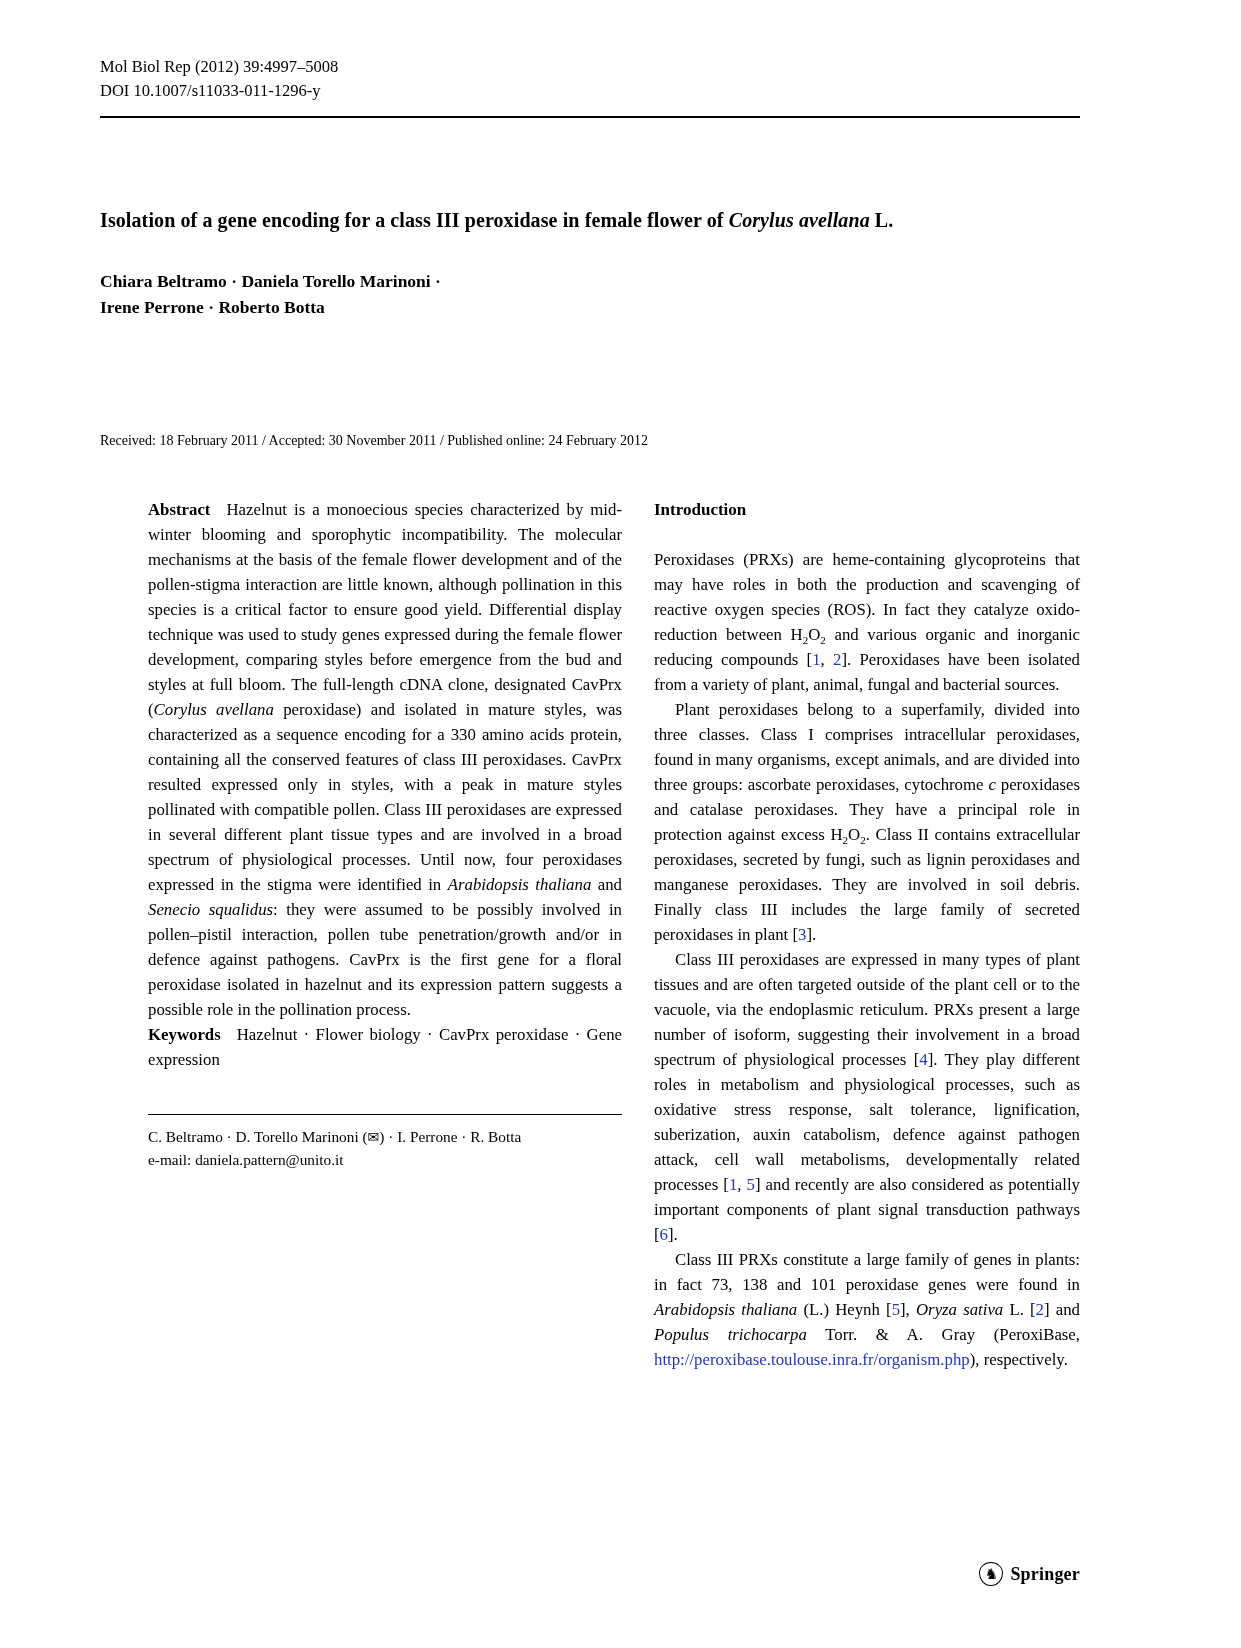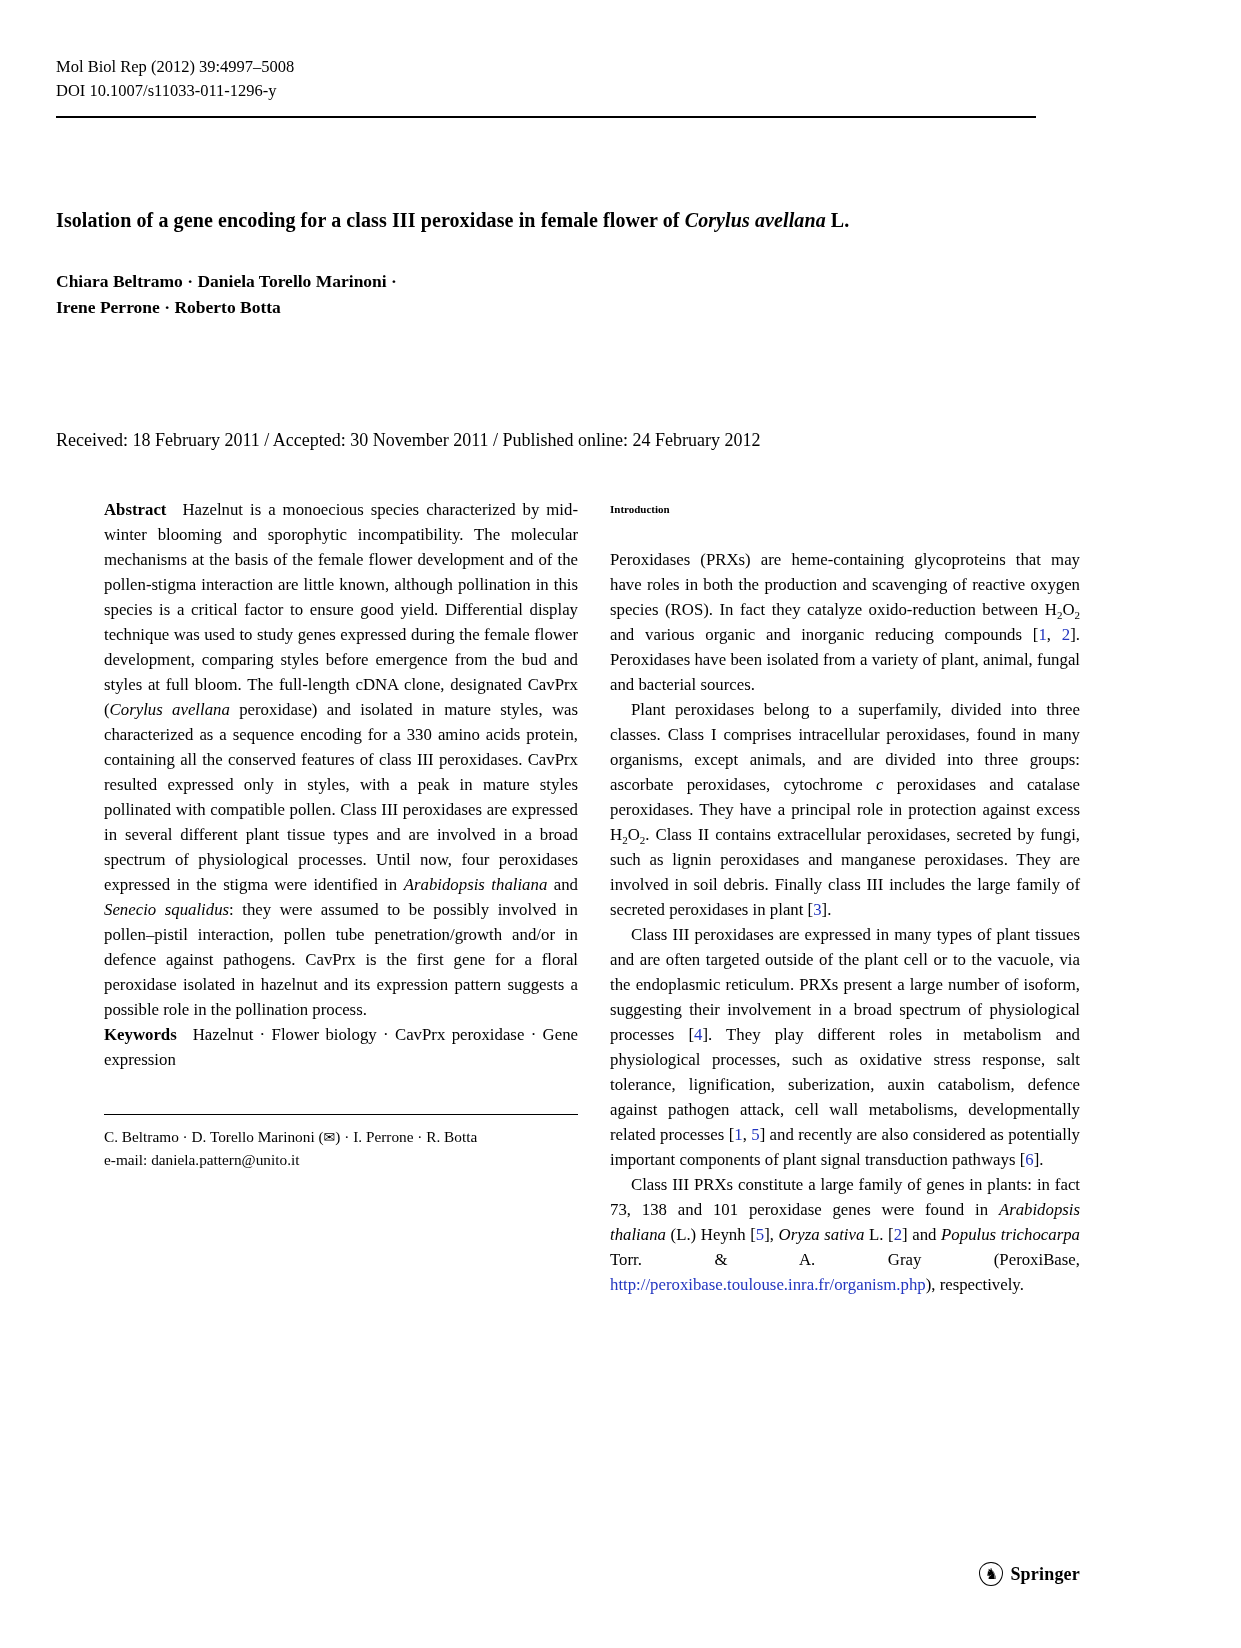--- a/index.html
+++ b/index.html
@@ -8,51 +8,51 @@
   body {
     width: 1241px; height: 1648px;
     color: #000;
     font-family: "Liberation Serif", serif;
     position: relative;
     overflow: hidden;
   }
   .page {
     position: relative;
     width: 1241px; height: 1648px;
-    padding: 55px 161px 0 56px;
+    padding: 55px 161px 0 100px;
   }
   .journal-line { font-size: 16.5px; line-height: 24px; }
   .header-rule {
     border: none;
     border-top: 2.4px solid #000;
     margin-top: 13px;
     width: 980px;
   }
   h1.title {
     margin-top: 88px;
     font-size: 20px;
     line-height: 29px;
     font-weight: bold;
     max-width: 950px;
     letter-spacing: 0.1px;
   }
   .authors { margin-top: 33px; font-size: 17.5px; font-weight: bold; line-height: 26px; }
-  .meta { margin-top: 108px; font-size: 18px; line-height: 25px; }
+  .meta { margin-top: 108px; font-size: 14px; line-height: 25px; }
   .columns { display: flex; gap: 32px; margin-top: 44px; margin-left: 48px; }
   .col {
     width: 474px;
     font-size: 16.8px;
     line-height: 25px;
     text-align: justify;
   }
   .sect-label { font-weight: bold; padding-right: 16px; }
   .keywords { margin-top: 24px; }
   .footnote { margin-top: 42px; font-size: 15.3px; line-height: 21.5px; text-align: left; }
   .footnote-rule { border: none; border-top: 1.2px solid #000; margin-bottom: 11px; width: 474px; }
-  h2.section-heading { font-size: 11px; font-weight: bold; text-align: left; }
+  h2.section-heading { font-size: 17px; font-weight: bold; text-align: left; }
   .col .body-p { margin-top: 0; }
   .col .first-p { margin-top: 25px; }
   .col .indent { text-indent: 21px; }
   sub { font-size: 11px; line-height: 0; }
   em { font-style: italic; }
   span.link {
     color: var(--link-color);
     overflow-wrap: anywhere;
     cursor: pointer;
   }

